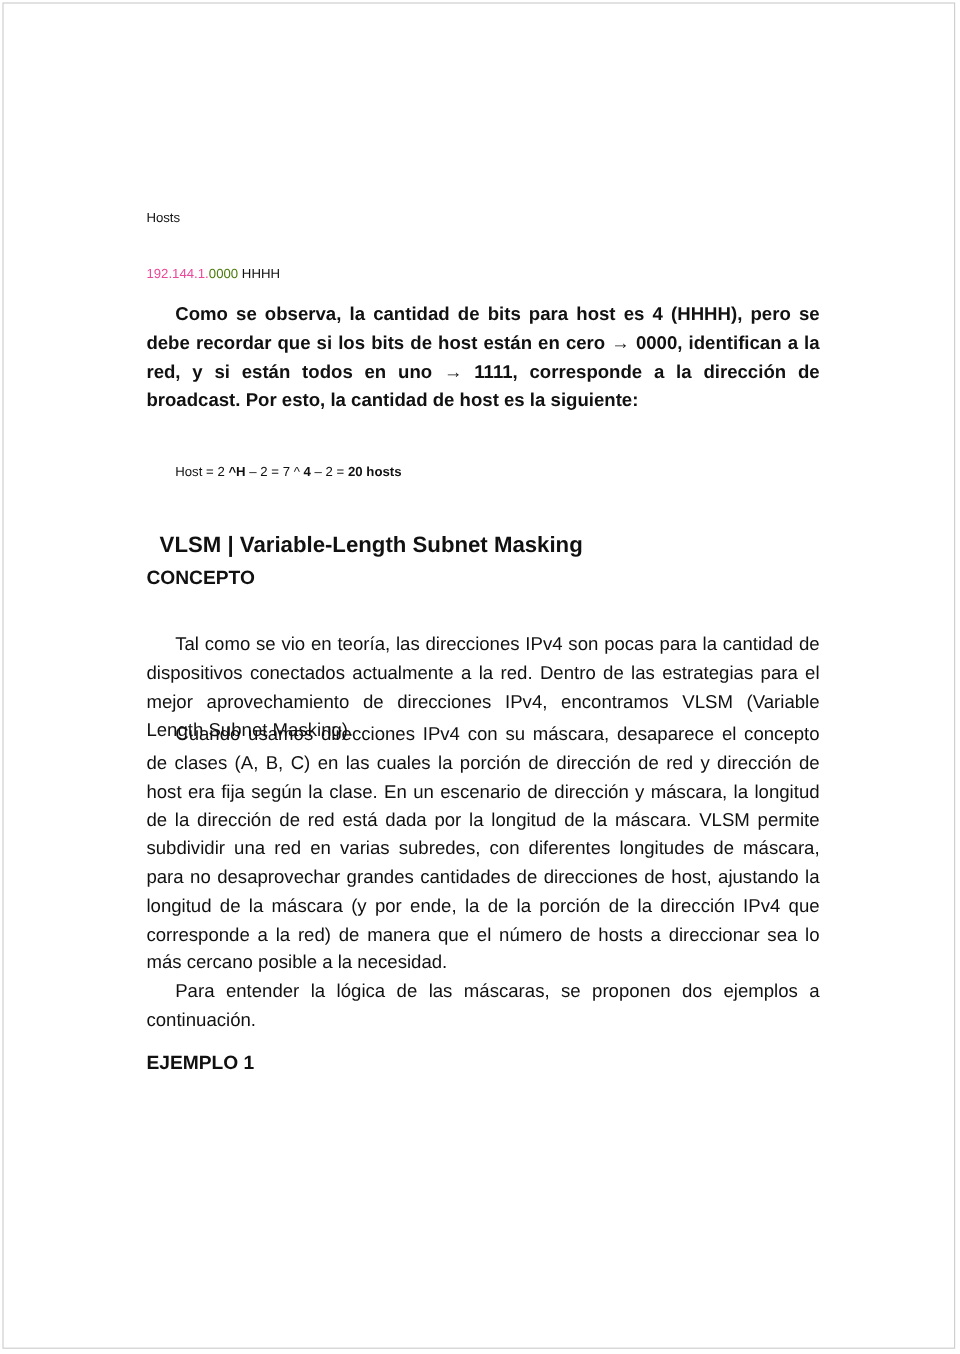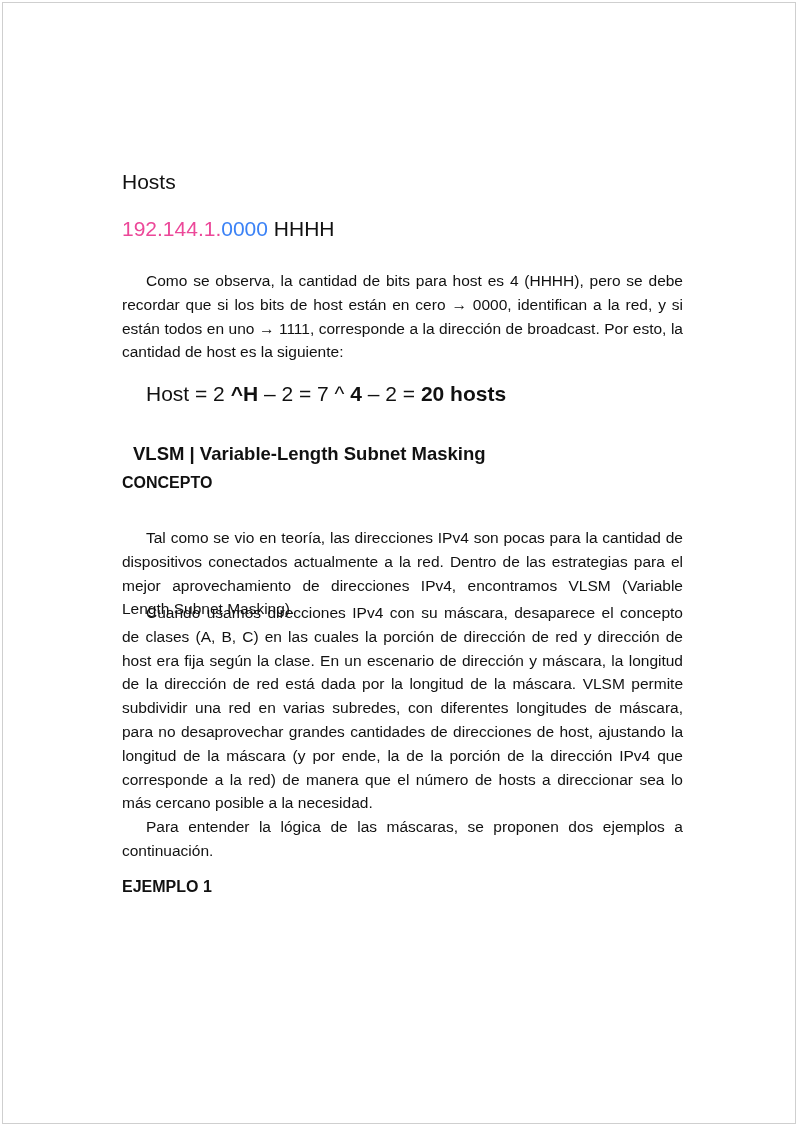--- a/index.html
+++ b/index.html
@@ -28,36 +28,36 @@
     .content {
       position: absolute;
       left: 119px;
       top: 0;
       width: 561px;
     }
     .line-block {
       position: absolute;
       left: 0;
       width: 561px;
-      font-size: 21px;
+      font-size: 11px;
       line-height: 24px;
       margin: 0;
     }
     .para {
       position: absolute;
       left: 0;
       width: 561px;
       font-size: 15.5px;
       line-height: 23.8px;
       text-align: justify;
       margin: 0;
     }
     .para .indent { display: inline-block; width: 24px; }
     .ip-net { color: #ec4899; }
-    .ip-host { color: #3b82f6; }
+    .ip-host { color: #4d7c0f; }
     .formula { padding-left: 24px; }
     .b { font-weight: bold; }
     .h2 {
       position: absolute;
       left: 0;
       font-size: 18.5px;
       font-weight: bold;
       line-height: 24px;
       margin: 11px;
     }
@@ -75,21 +75,21 @@
 
 <div class="page">
   <div class="content">
 
     <p class="line-block" style="top:167px;">Hosts</p>
 
     <p class="line-block" style="top:214px;">
       <span class="ip-net">192.144.1.</span><span class="ip-host">0000</span><span> HHHH</span>
     </p>
 
-    <p class="para" style="top:266px;"><span class="indent"></span><span>Como se observa, la cantidad de bits para host es 4 (HHHH), pero se debe recordar que si los bits de host están en cero → 0000, identifican a la red, y si están todos en uno → 1111, corresponde a la dirección de broadcast. Por esto, la cantidad de host es la siguiente:</span></p>
+    <p class="para" style="top:248px;font-weight:bold;"><span class="indent"></span><span>Como se observa, la cantidad de bits para host es 4 (HHHH), pero se debe recordar que si los bits de host están en cero → 0000, identifican a la red, y si están todos en uno → 1111, corresponde a la dirección de broadcast. Por esto, la cantidad de host es la siguiente:</span></p>
 
     <p class="line-block formula" style="top:379px;">
       <span>Host = 2 </span><span class="b">^H</span><span> – 2 = 7 ^ </span><span class="b">4</span><span> – 2 = </span><span class="b">20 hosts</span>
     </p>
 
     <h2 class="h2" style="top:428px;">VLSM | Variable-Length Subnet Masking</h2>
 
     <p class="label" style="top:473px;">CONCEPTO</p>
 
     <p class="para" style="top:523px;"><span class="indent"></span><span>Tal como se vio en teoría, las direcciones IPv4 son pocas para la cantidad de dispositivos conectados actualmente a la red. Dentro de las estrategias para el mejor aprovechamiento de direcciones IPv4, encontramos VLSM (Variable Length Subnet Masking).</span></p>

